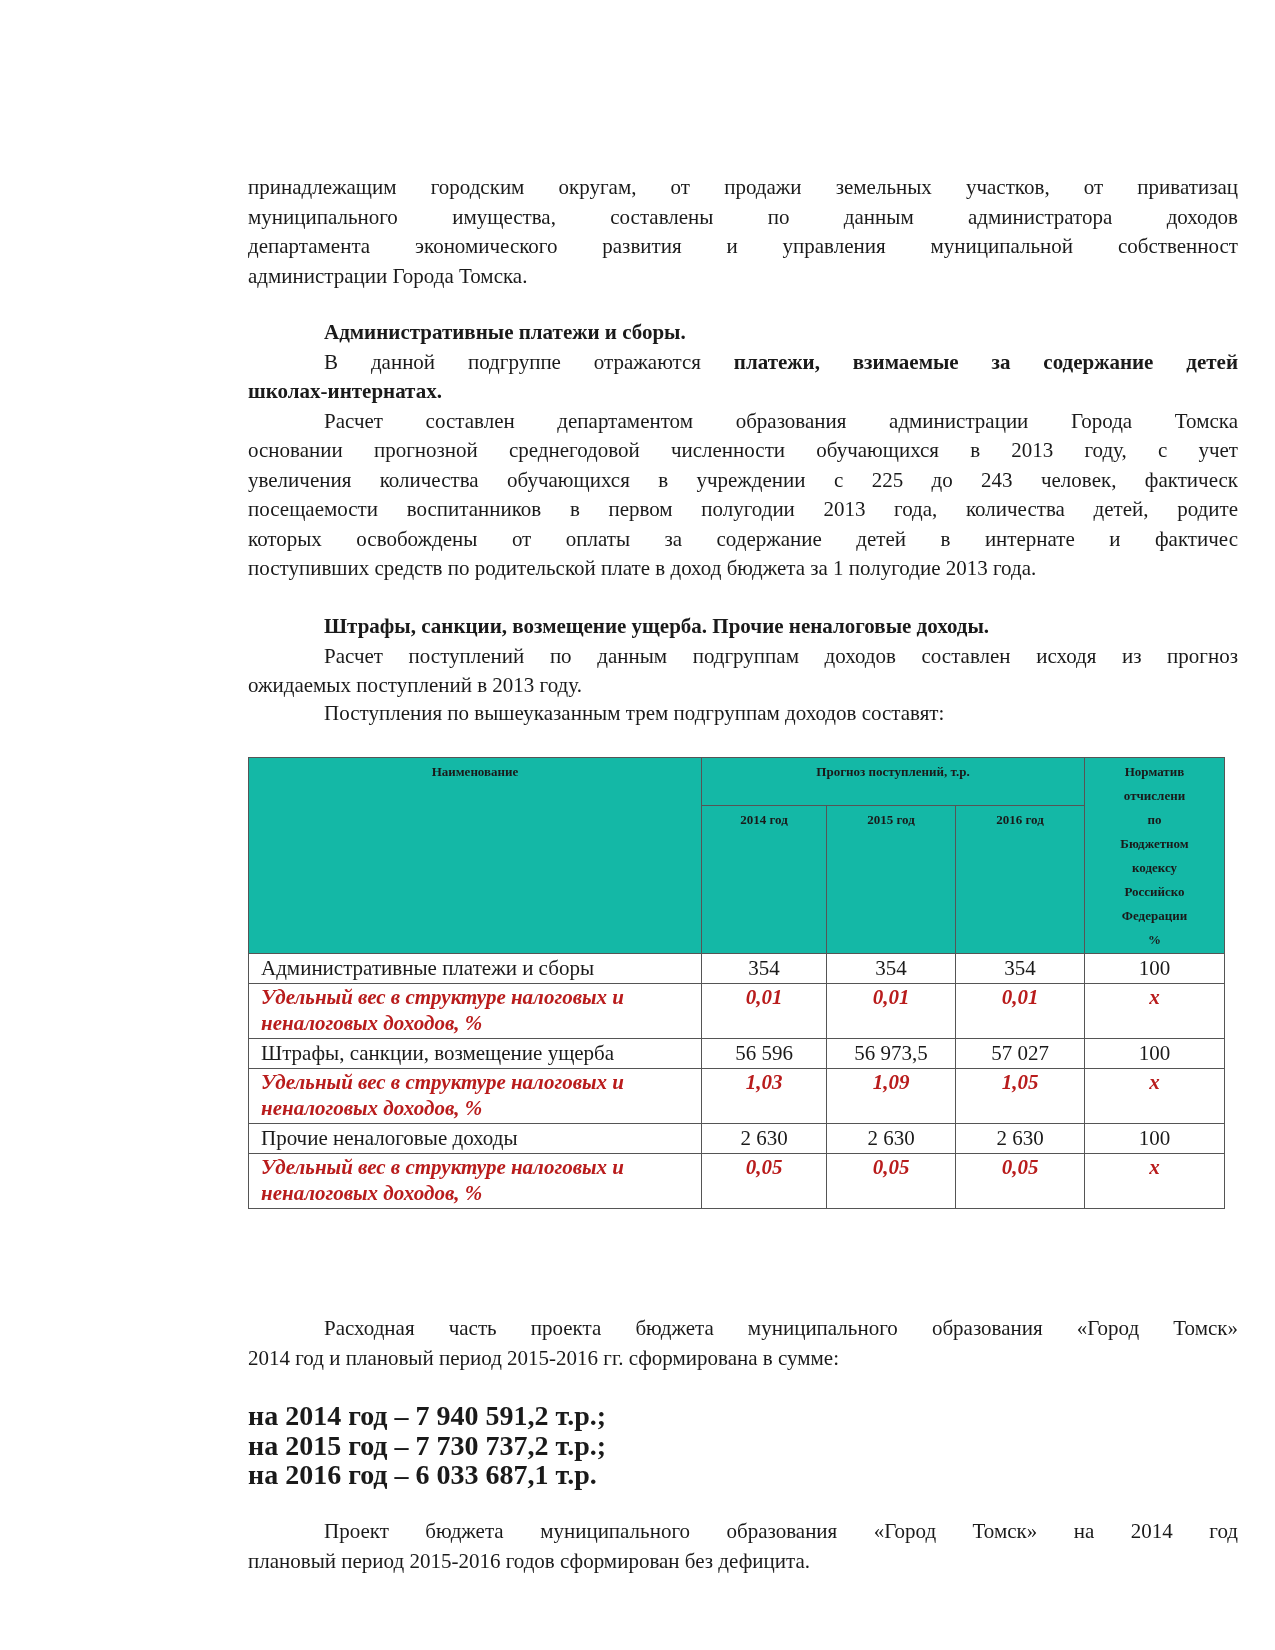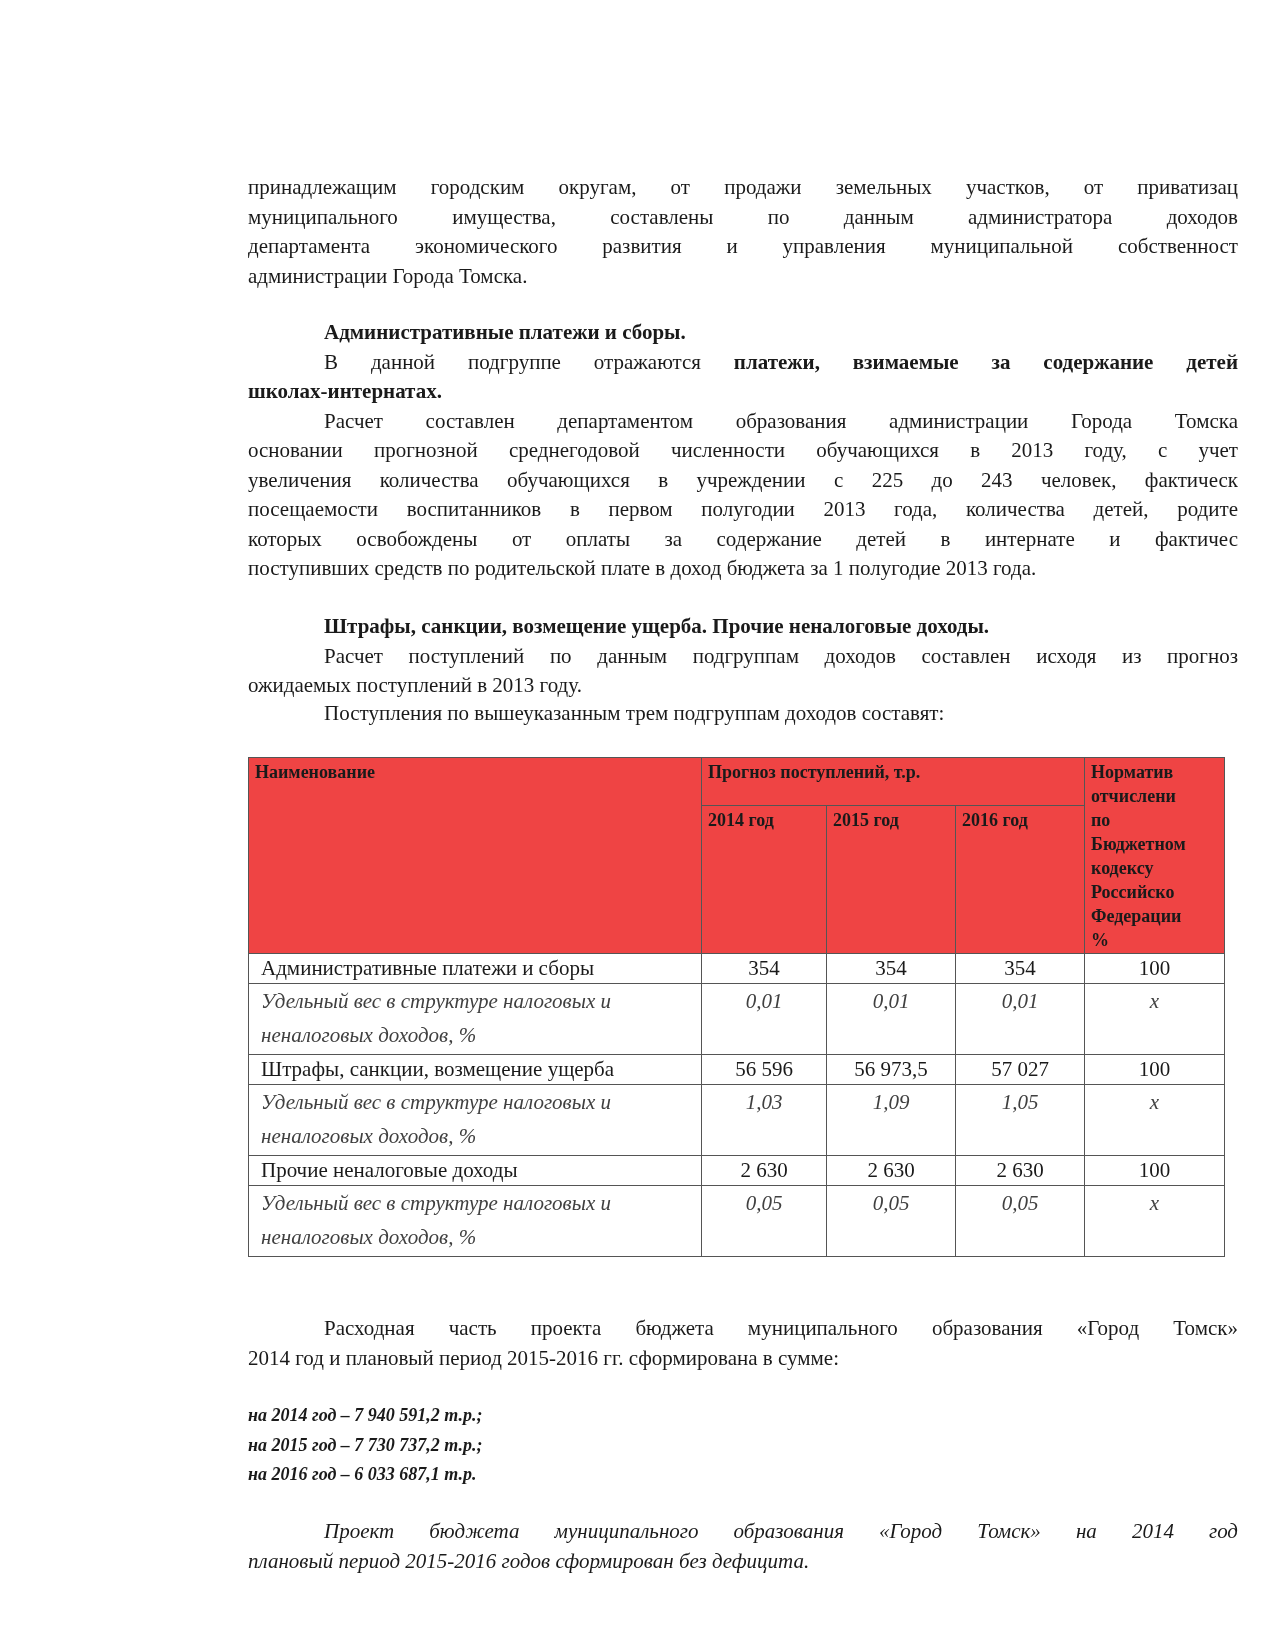--- a/index.html
+++ b/index.html
@@ -28,30 +28,30 @@
   
   .tbl {
     position: absolute; left: 0; top: 757px;
     border-collapse: collapse; table-layout: fixed;
     font-size: 21px;
   }
   .tbl td, .tbl th {
     border: 1.5px solid #555; padding: 0 6px; vertical-align: top;
   }
   .tbl th {
-    background: #ef4444; font-weight: bold; font-size: 18px;
-    line-height: 24px; text-align: left; padding-top: 2px;
+    background: #14b8a6; font-weight: bold; font-size: 13px;
+    line-height: 24px; text-align: center; padding-top: 2px;
   }
   .tbl td { line-height: 29px; }
   .tbl td.num { text-align: center; }
   .tbl td.name { padding-left: 12px; }
-  .tbl tr.share td { font-style: italic; line-height: 34px; color: #404040; }
+  .tbl tr.share td { font-style: italic; line-height: 26px; color: #b91c1c; font-weight: bold; }
   .tbl tr.share td.name { padding-bottom: 2px; }
   .hdr-norm { white-space: nowrap; overflow: hidden; }
-  .totals { font-weight: bold; font-size: 18px; line-height: 29.5px; text-align: center; font-style: italic; }
+  .totals { font-weight: bold; font-size: 28px; line-height: 29.5px; text-align: center; }
   .section-title { font-weight: bold; font-size: 21px; text-align: center; }
 </style>
 </head>
 <body>
 
 <div class="page">
 
   <div class="block" style="top:173px;">
     <p class="p justify-full">принадлежащим городским округам, от продажи земельных участков, от приватизац</p>
     <p class="p justify-full">муниципального имущества, составлены по данным администратора доходов</p>
@@ -160,18 +160,18 @@
     <p class="p indent justify-full">Расходная часть проекта бюджета муниципального образования «Город Томск»</p>
     <p class="p">2014 год и плановый период 2015-2016 гг. сформирована в сумме:</p>
   </div>
 
   <div class="block" style="top:1401px;">
     <p class="p totals">на 2014 год – 7 940 591,2 т.р.;</p>
     <p class="p totals">на 2015 год – 7 730 737,2 т.р.;</p>
     <p class="p totals">на 2016 год – 6 033 687,1 т.р.</p>
   </div>
 
-  <div class="block" style="top:1517px;font-style:italic;">
+  <div class="block" style="top:1517px;">
     <p class="p indent justify-full">Проект бюджета муниципального образования «Город Томск» на 2014 год</p>
     <p class="p">плановый период 2015-2016 годов сформирован без дефицита.</p>
   </div>
 
 </div>
 
 </body></html>

